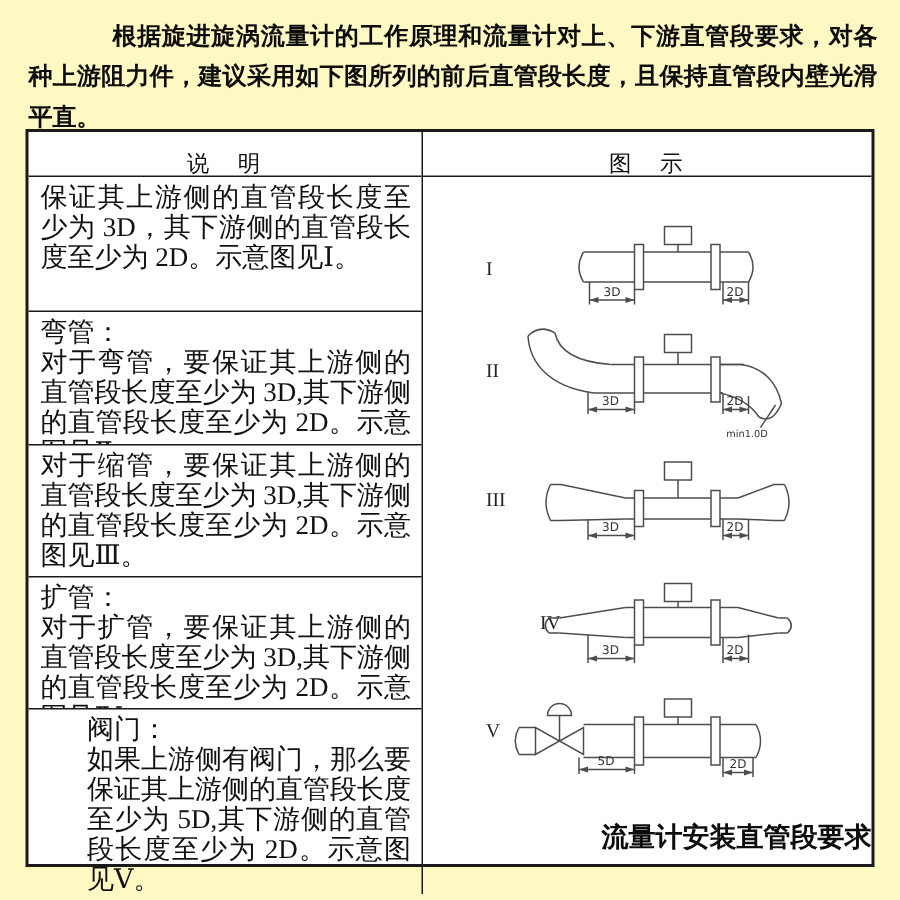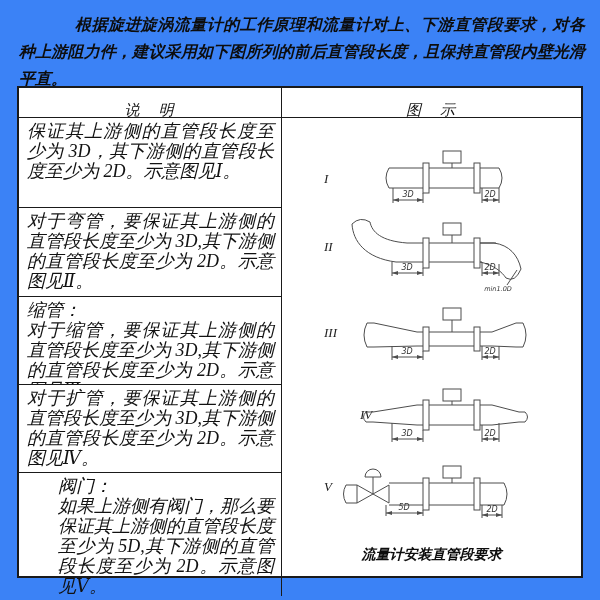--- a/index.html
+++ b/index.html
@@ -1,40 +1,40 @@
 <!DOCTYPE html>
 <html><head>
 <meta charset="utf-8">
 <style>
   html,body{margin:0;padding:0;background:#fff;}
-  .page{position:relative;width:600px;height:600px;background:#3b82f6;overflow:hidden;
-        font-family:"Liberation Serif","DejaVu Serif",serif;color:#111;font-style:italic;}
+  .page{position:relative;width:600px;height:600px;background:#fef9c3;overflow:hidden;
+        font-family:"Liberation Serif","DejaVu Serif",serif;color:#111;}
   .intro{position:absolute;top:11px;left:19px;width:566px;margin:0;
          font-family:"Liberation Sans","DejaVu Sans",sans-serif;
          font-weight:bold;font-size:16px;line-height:27px;text-indent:56px;
          text-align:justify;color:#0d0d0d;}
   .tbl{position:absolute;left:17px;top:86px;width:566px;height:492px;
        border:2px solid #1a1a1a;box-sizing:border-box;background:#fff;
        display:grid;grid-template-columns:263px 1fr;}
   .col-left{border-right:1px solid #1a1a1a;display:grid;
             grid-template-rows:30px 90px 89px 88px 88px 1fr;box-sizing:border-box;}
   .cell{border-bottom:1px solid #1a1a1a;padding:3px 7px 0 8px;box-sizing:border-box;
         font-size:18px;line-height:20px;text-align:justify;overflow:hidden;}
   .cell.last{border-bottom:none;margin-left:31px;}
   .hdr{border-bottom:1px solid #1a1a1a;text-align:center;font-size:15px;
        line-height:28px;padding:8px;letter-spacing:2px;}
   .col-right{display:grid;grid-template-rows:30px 1fr;box-sizing:border-box;}
   .diagram-area{position:relative;}
   .diag{position:absolute;left:0;width:100%;}
   .numeral{position:absolute;left:42px;font-family:"Liberation Serif","DejaVu Serif",serif;
            font-size:13px;color:#222;}
   .dsvg{position:absolute;left:37px;top:0;}
-  .caption{position:absolute;top:428px;left:0;width:100%;text-align:center;
+  .caption{position:absolute;top:428px;left:0;width:100%;text-align:right;
            font-family:"Liberation Sans","DejaVu Sans",sans-serif;
-           font-weight:bold;font-size:14px;color:#0d0d0d;}
+           font-weight:bold;font-size:18px;color:#0d0d0d;}
   .ln{stroke:#4d4d4d;stroke-width:1;fill:none;}
   .fl{stroke:#4d4d4d;stroke-width:1;fill:#ffffff;}
   .ar{fill:#4d4d4d;stroke:none;}
   .dimtxt{font-family:"DejaVu Sans",sans-serif;font-size:8px;fill:#333;text-anchor:middle;}
   .notetxt{font-family:"DejaVu Sans",sans-serif;font-size:6.5px;fill:#333;text-anchor:middle;}
 </style>
 </head>
 <body>
 
 <div class="page">
@@ -44,29 +44,30 @@
   <div class="tbl">
 
     <div class="col-left">
       <div class="hdr">说　明</div>
 
       <div class="cell">
         <div>保证其上游侧的直管段长度至少为 3D，其下游侧的直管段长度至少为 2D。示意图见Ⅰ。</div>
       </div>
 
       <div class="cell">
+        <div>弯管：</div>
         <div>对于弯管，要保证其上游侧的直管段长度至少为 3D,其下游侧的直管段长度至少为 2D。示意图见Ⅱ。</div>
       </div>
 
       <div class="cell">
-        <div>缩管：</div>
         <div>对于缩管，要保证其上游侧的直管段长度至少为 3D,其下游侧的直管段长度至少为 2D。示意图见Ⅲ。</div>
       </div>
 
       <div class="cell">
+        <div>扩管：</div>
         <div>对于扩管，要保证其上游侧的直管段长度至少为 3D,其下游侧的直管段长度至少为 2D。示意图见Ⅳ。</div>
       </div>
 
       <div class="cell last">
         <div>阀门：</div>
         <div>如果上游侧有阀门，那么要保证其上游侧的直管段长度至少为 5D,其下游侧的直管段长度至少为 2D。示意图见Ⅴ。</div>
       </div>
     </div>
 
     <div class="col-right">

